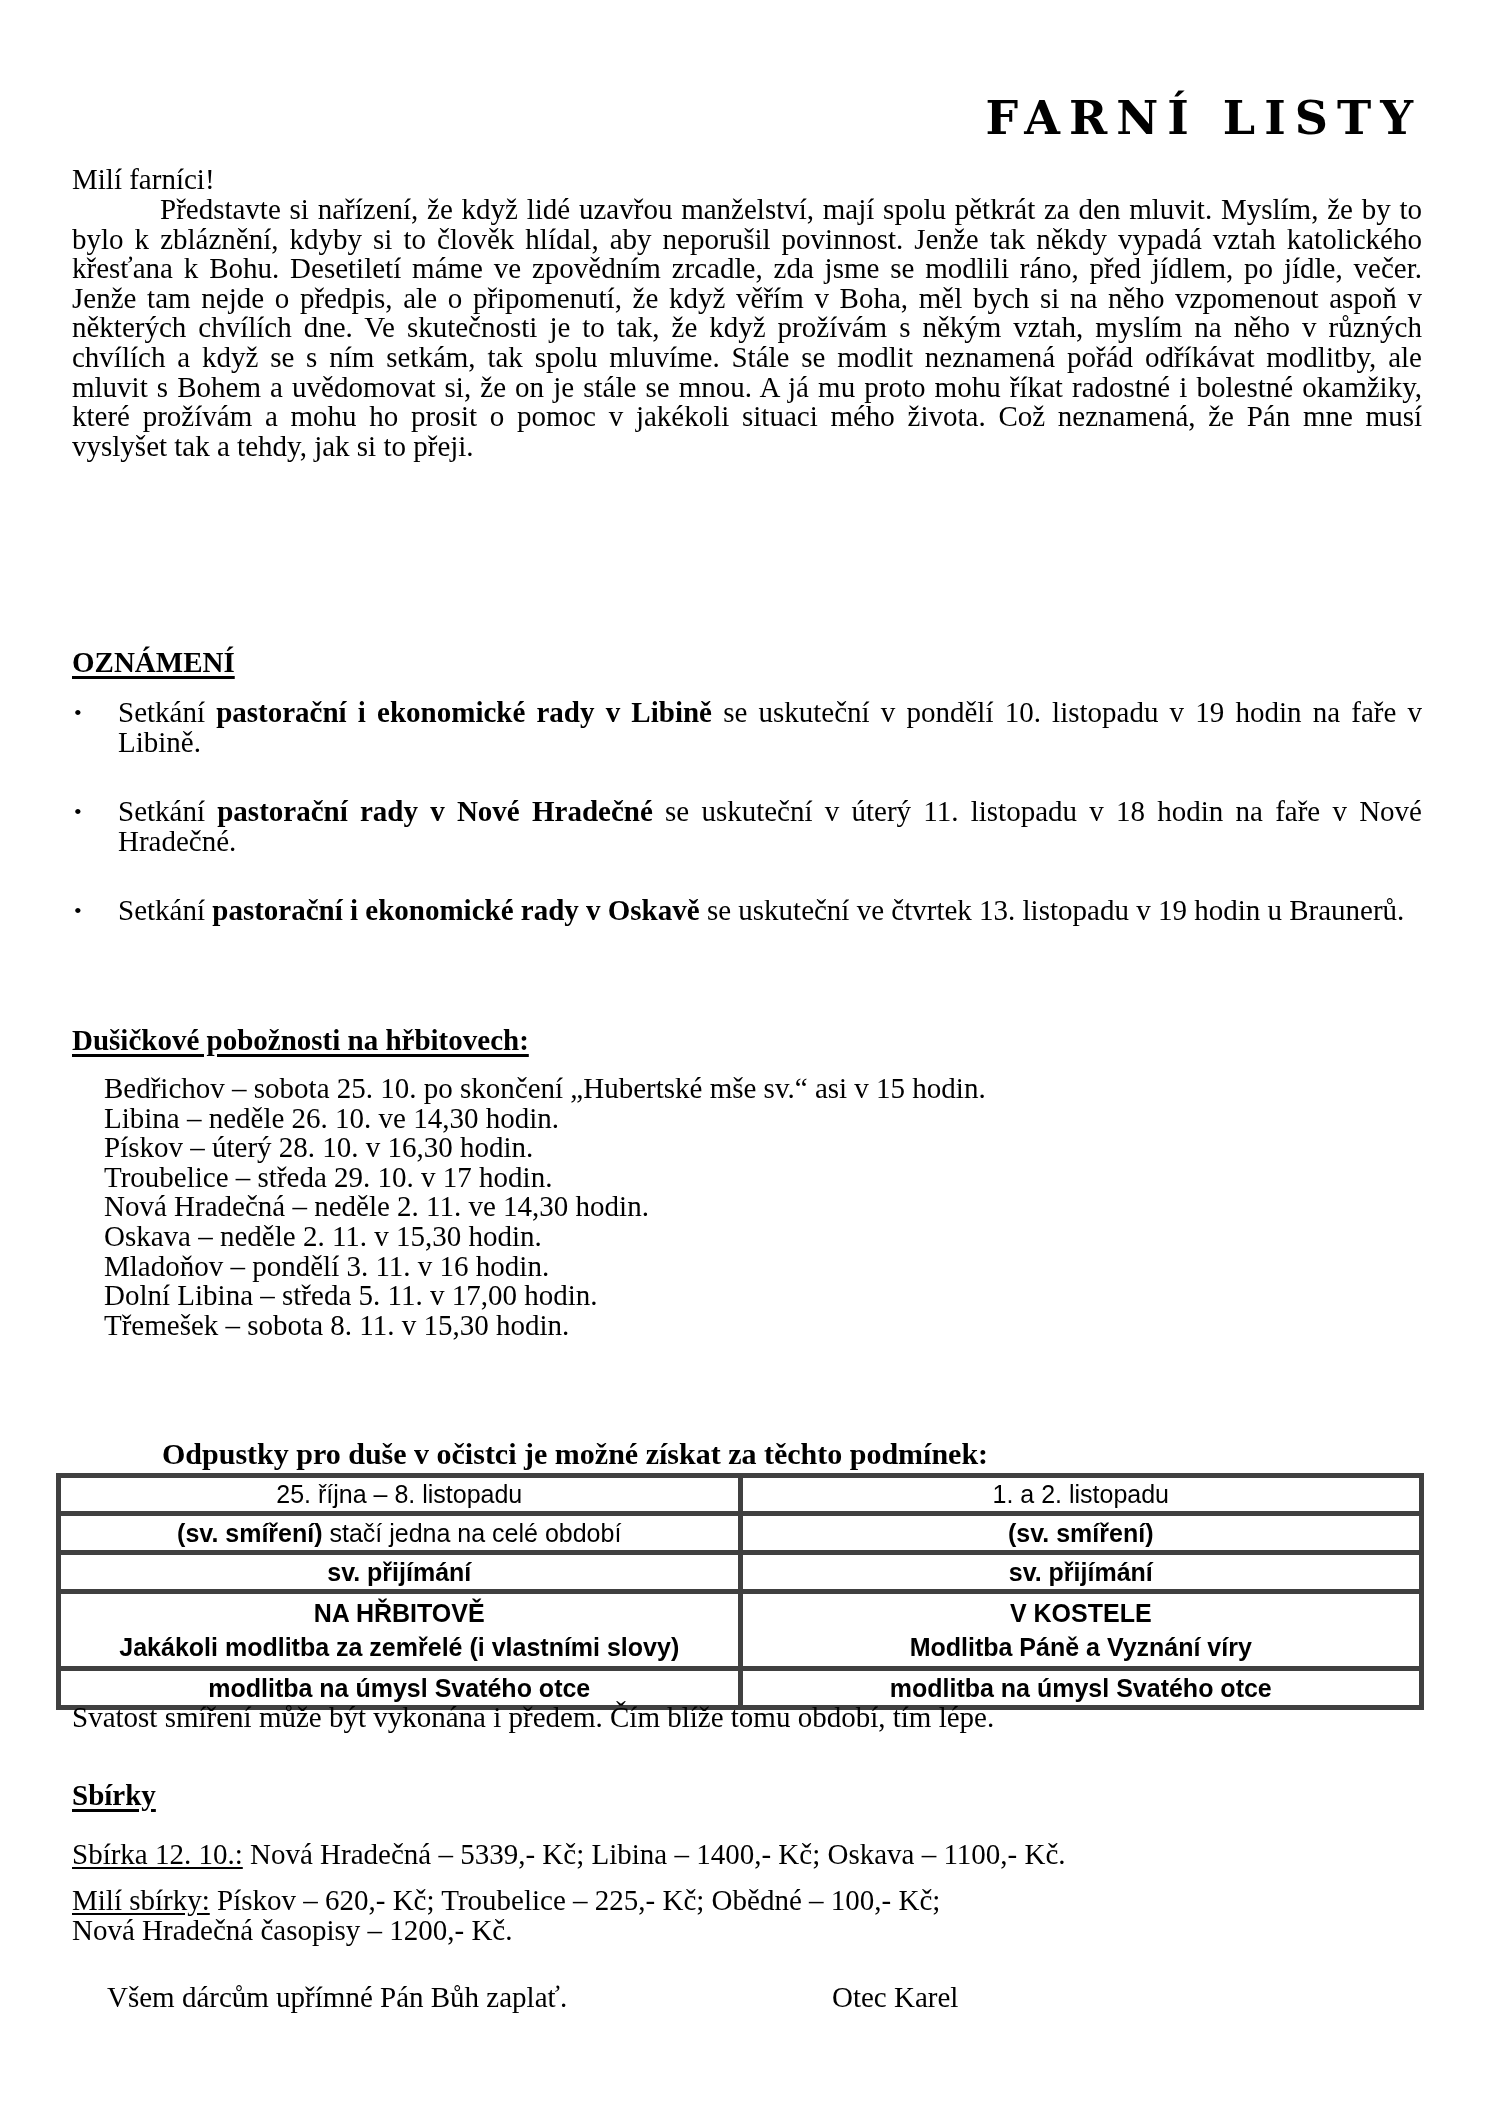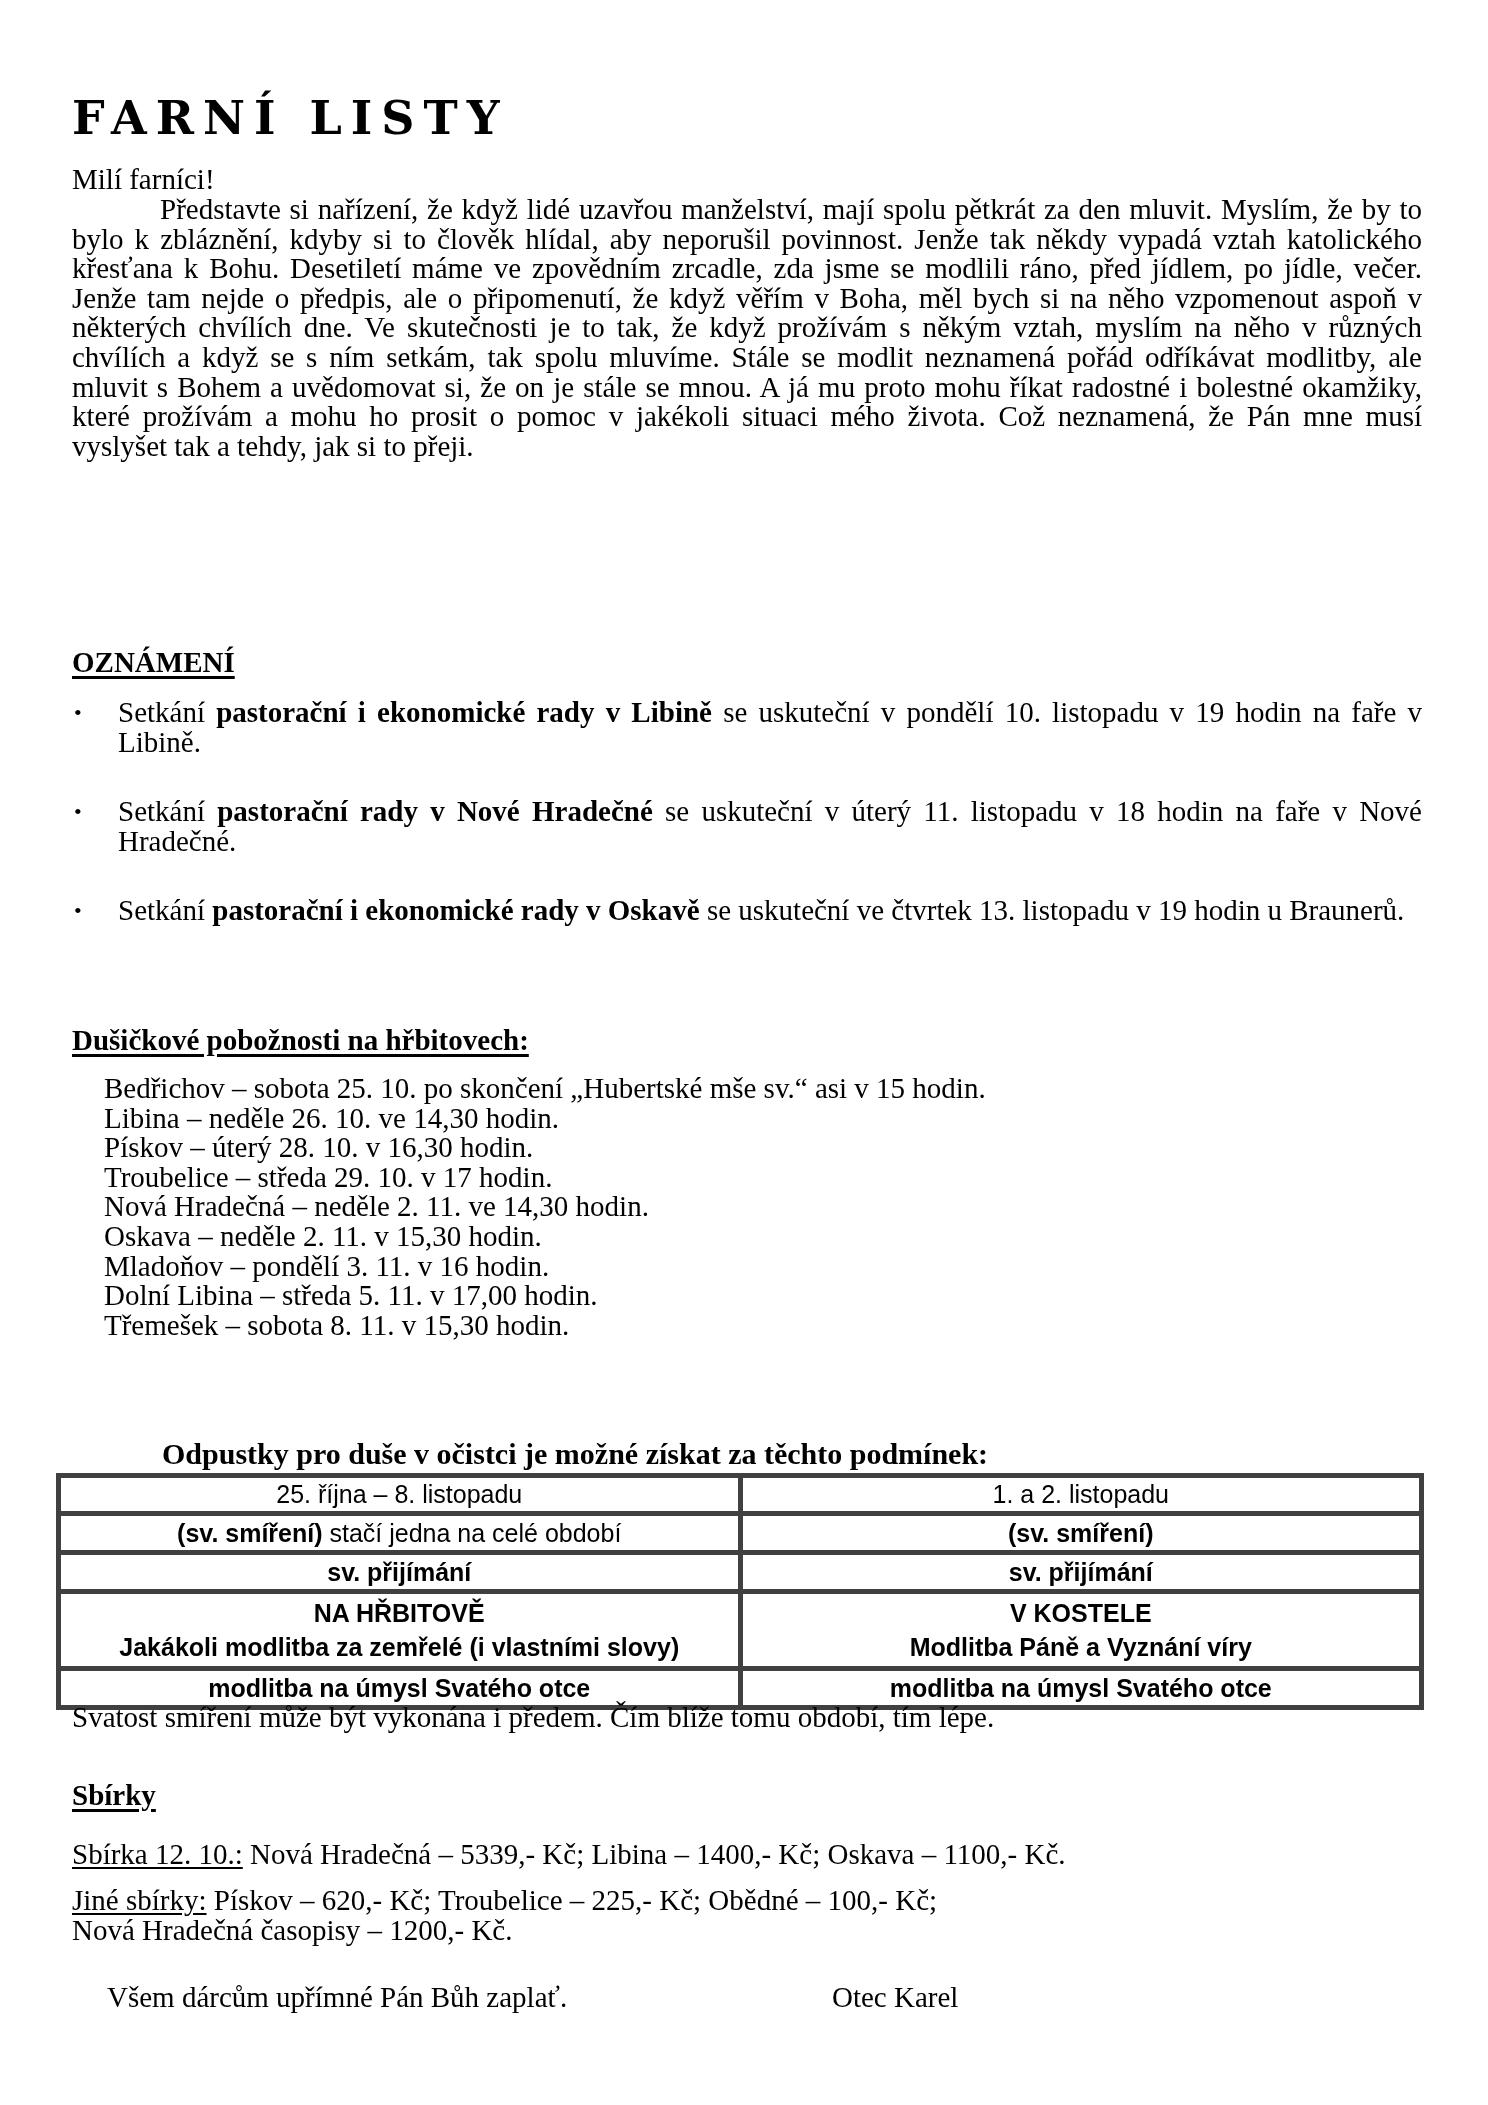--- a/index.html
+++ b/index.html
@@ -2,21 +2,21 @@
 <html><head>
 <meta charset="utf-8">
 <style>
   html, body { margin: 0; padding: 0; background: #ffffff; }
   body {
     width: 1488px; height: 2105px; position: relative; overflow: hidden;
     font-family: "Liberation Serif", serif; color: #000;
   }
   .page { position: absolute; left: 72px; top: 0; width: 1350px; }
   .title {
-    position: absolute; left: 0; top: 88px; width: 1350px; text-align: left;
+    position: absolute; left: 0; top: 88px; width: 1350px; text-align: right;
     font-family: "DejaVu Serif", serif; font-weight: bold; font-size: 46px;
     letter-spacing: 9px; line-height: 60px;
   }
   .body-text { font-size: 29px; line-height: 29.6px; }
   .greeting { position: absolute; left: 0; top: 165px; }
   .intro {
     position: absolute; left: 0; top: 195px; width: 1350px;
     text-align: justify; text-indent: 88px; margin: 0;
   }
   h2.section {
@@ -116,17 +116,17 @@
     <tr class="body">
       <td>modlitba na úmysl Svatého otce</td>
       <td>modlitba na úmysl Svatého otce</td>
     </tr>
   </tbody>
     </table>
   <div class="after-table body-text">Svatost smíření může být vykonána i předem. Čím blíže tomu období, tím lépe.</div>
 
   <h2 class="section sbir-h">Sbírky</h2>
   <div class="sbir-1 body-text"><span class="u">Sbírka 12. 10.:</span><span> Nová Hradečná – 5339,- Kč; Libina – 1400,- Kč; Oskava – 1100,- Kč.</span></div>
-  <div class="sbir-2 body-text"><span class="u">Jiné sbírky:</span><span> Pískov – 620,- Kč; Troubelice – 225,- Kč; Obědné – 100,- Kč;</span><br><span>Nová Hradečná časopisy – 1200,- Kč.</span></div>
+  <div class="sbir-2 body-text"><span class="u">Milí sbírky:</span><span> Pískov – 620,- Kč; Troubelice – 225,- Kč; Obědné – 100,- Kč;</span><br><span>Nová Hradečná časopisy – 1200,- Kč.</span></div>
 
   <div class="thanks body-text">Všem dárcům upřímné Pán Bůh zaplať.</div>
   <div class="signature body-text">Otec Karel</div>
 </div>
 
 </body></html>

